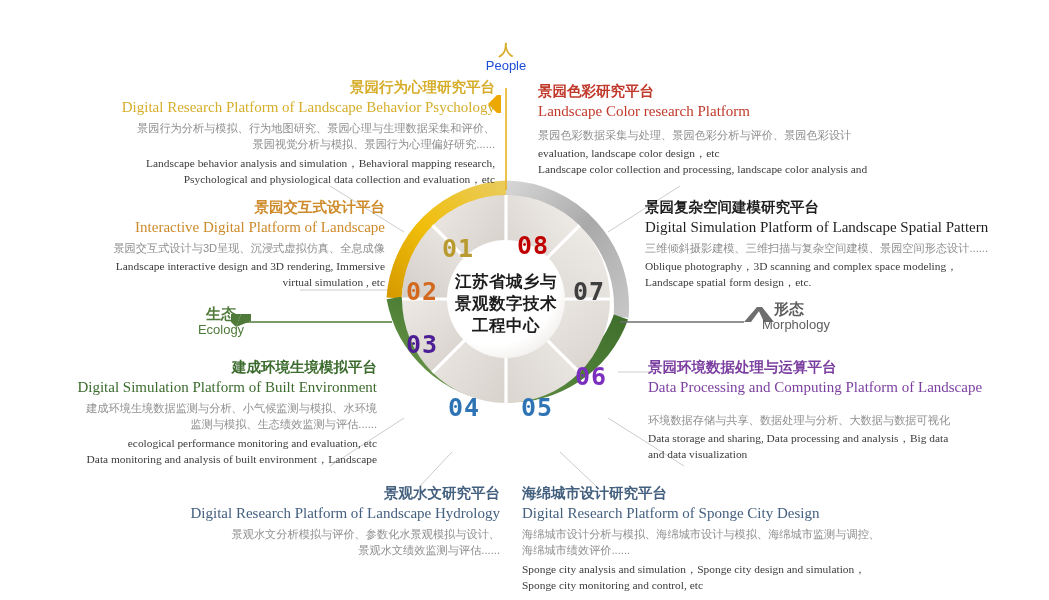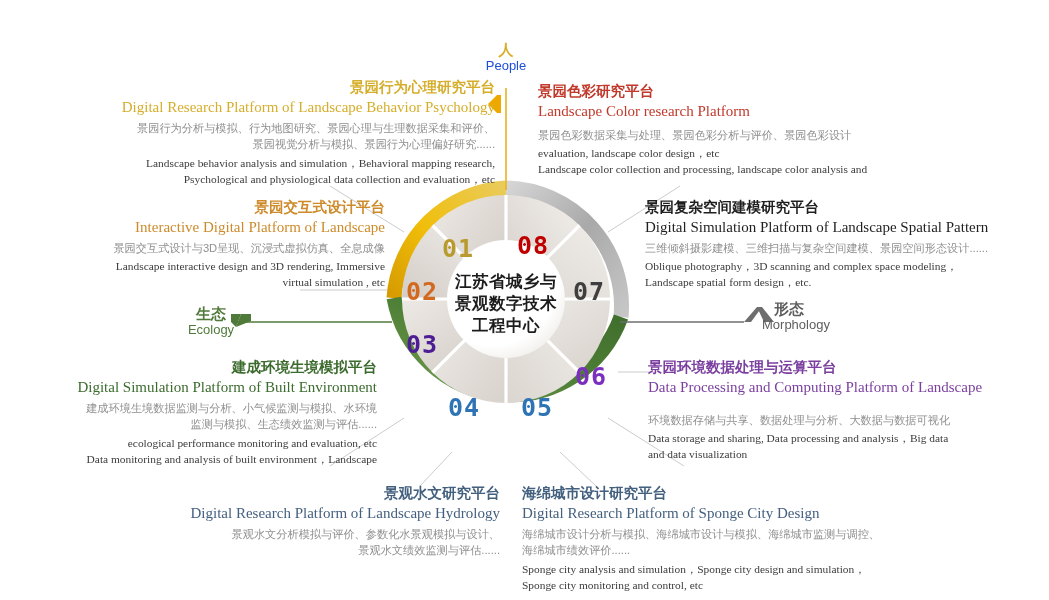--- a/index.html
+++ b/index.html
@@ -144,21 +144,21 @@
       <path d="M744 322 L757 307 L762 307 L751 322 Z" fill="#6E6E6E"></path>
       <path d="M757 307 L762 307 L774 322 L764 322 Z" fill="#6E6E6E"></path>
     </g>
   </svg>
 
   <div class="axis-cap" style="left:466px; top:41px; width:80px;">
     <div class="axis-zh" style="color:#D6AE2B">人</div>
     <div class="axis-en" style="color:#1d4ed8">People</div>
   </div>
 
-  <div class="axis-cap" style="left:168px; top:305px; width:86px;">
+  <div class="axis-cap" style="left:178px; top:305px; width:86px;">
     <div class="axis-zh" style="color:#4F7A3A">生态</div>
     <div class="axis-en" style="color:#4F7A3A">Ecology</div>
   </div>
 
   <div class="axis-cap" style="left:762px; top:300px; width:110px; text-align:left;">
     <div class="axis-zh" style="color:#5E5E5E; padding-left:12px;">形态</div>
     <div class="axis-en" style="color:#5E5E5E">Morphology</div>
   </div>
 
   <div class="hub">

